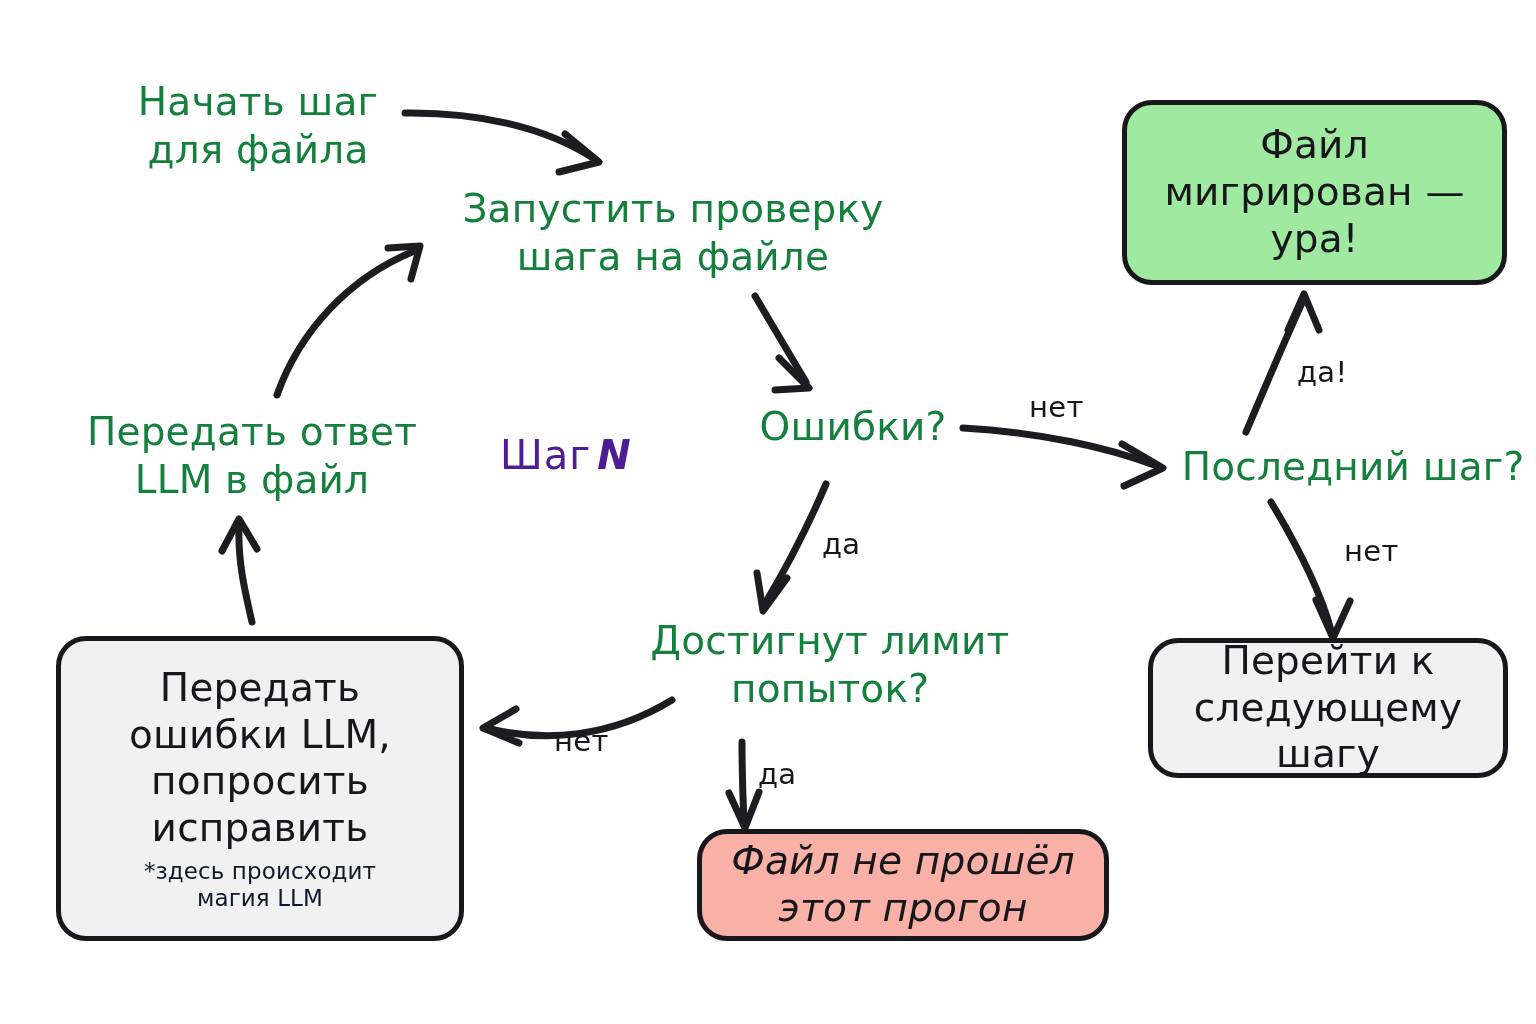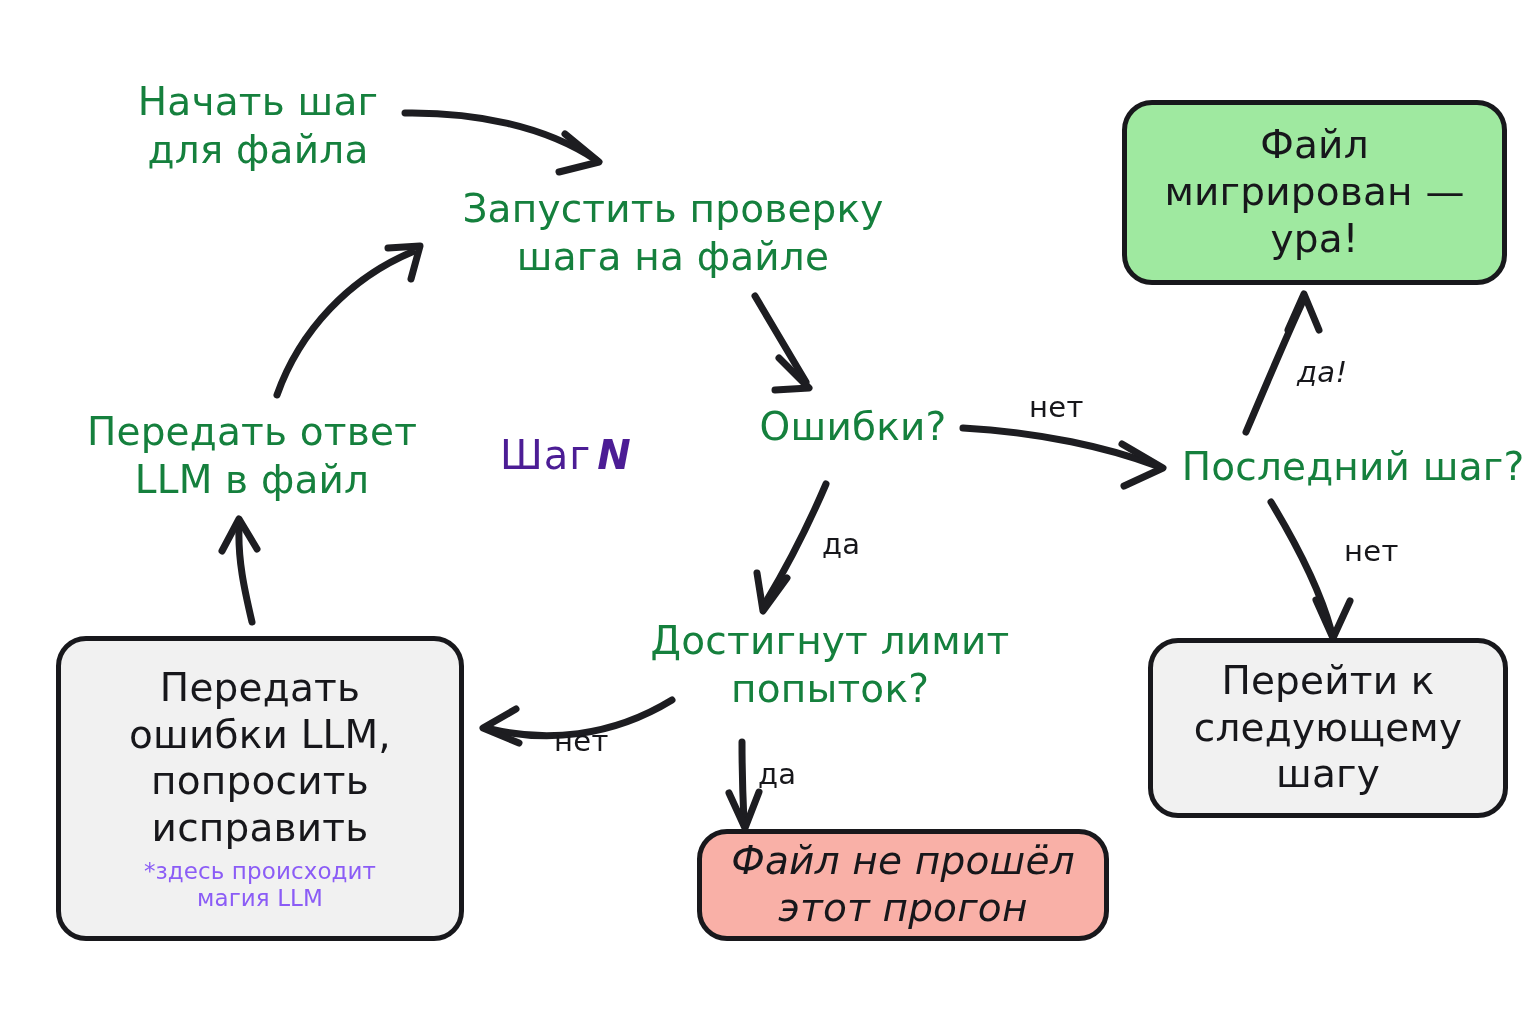--- a/index.html
+++ b/index.html
@@ -42,36 +42,36 @@
     letter-spacing: 0.2px;
     color: #17171b;
     white-space: pre-line;
   }
   .box.green  { background: #9FE9A0; }
   .box.pink   { background: #F9B0A7; }
   .box.grey   { background: #F1F1F1; }
 
   .box-note {
     font-size: 23px;
-    color: #8b5cf6;
+    color: #0f172a;
     line-height: 1.18;
     margin-top: 6px;
     white-space: pre-line;
     letter-spacing: 0.1px;
   }
 
   
   .edge-label {
     position: absolute;
     font-size: 29px;
     color: #17171b;
     letter-spacing: 0.3px;
     white-space: nowrap;
   }
-  .edge-label.italic { font-style: italic; }
+  .edge-label.italic { }
 
   
   #step-caption {
     position: absolute;
     font-size: 40px;
     letter-spacing: 1px;
     color: #4c1d95;
     white-space: nowrap;
   }
   #step-caption .n {
@@ -182,21 +182,21 @@
   <div id="step-caption" style="left:500px; top:432px;">
     <span>Шаг</span><span class="n">N</span>
   </div>
 
   <div class="box green" style="left:1122px; top:100px; width:385px; height:185px; font-size:39px;">
     <span>Файл
 мигрирован —
 ура!</span>
   </div>
 
-  <div class="box grey" style="left:1148px; top:638px; width:360px; height:180px; font-size:39px;">
+  <div class="box grey" style="left:1148px; top:638px; width:360px; height:140px; font-size:39px;">
     <span>Перейти к
 следующему
 шагу</span>
   </div>
 
   <div class="box pink" style="left:697px; top:829px; width:412px; height:112px; font-size:39px;font-style:italic;">
     <span>Файл не прошёл
 этот прогон</span>
   </div>
 

